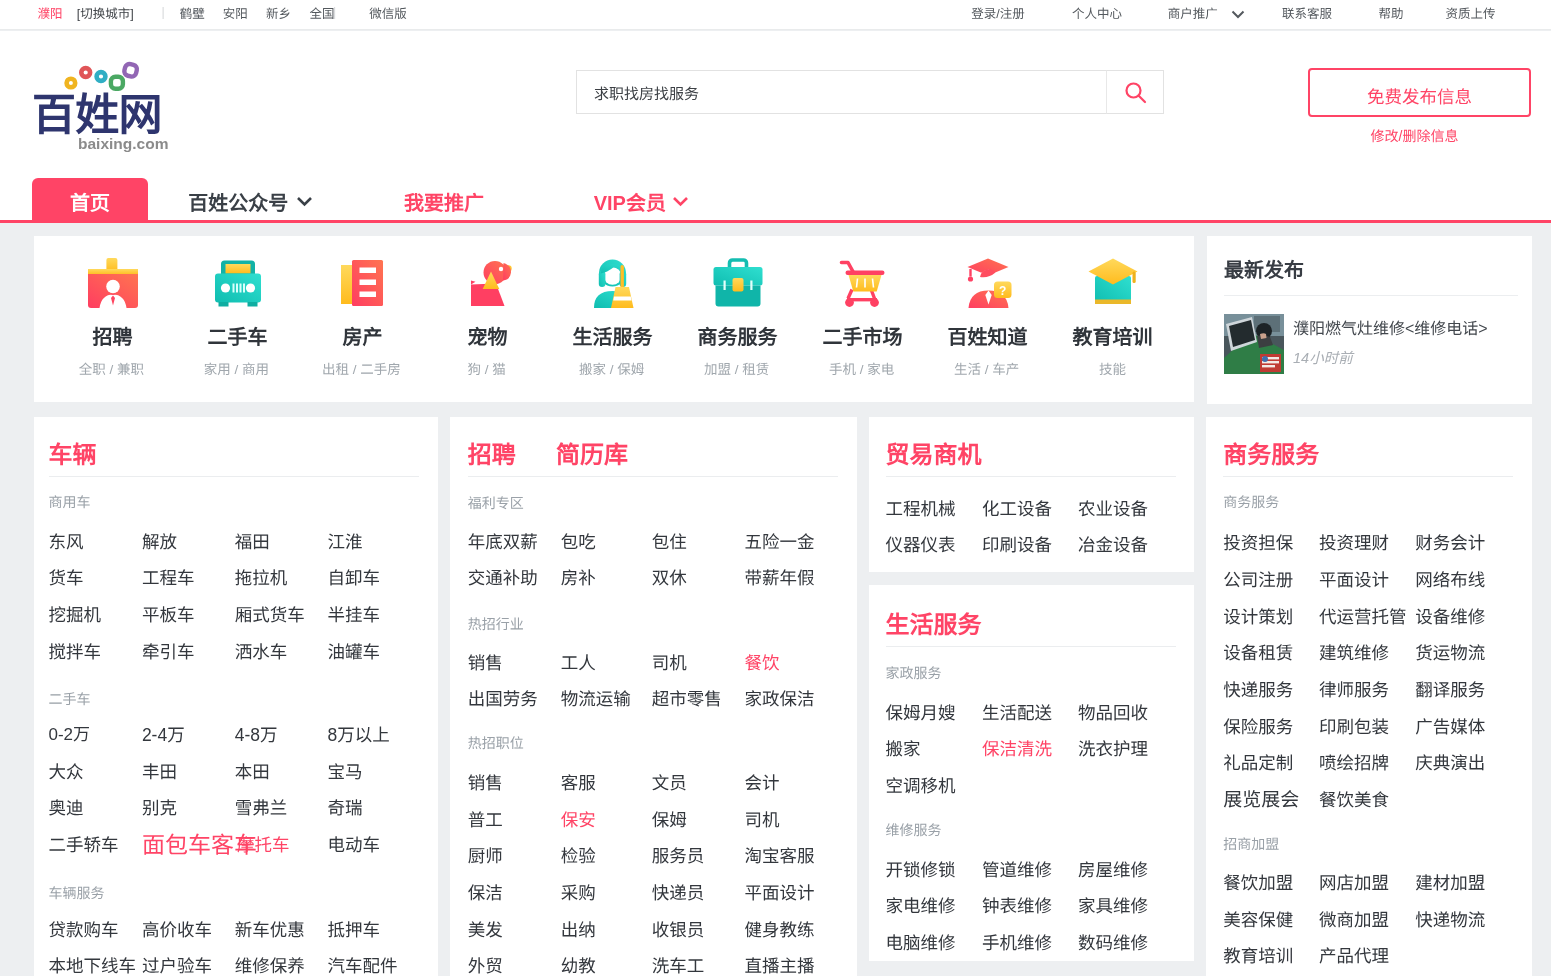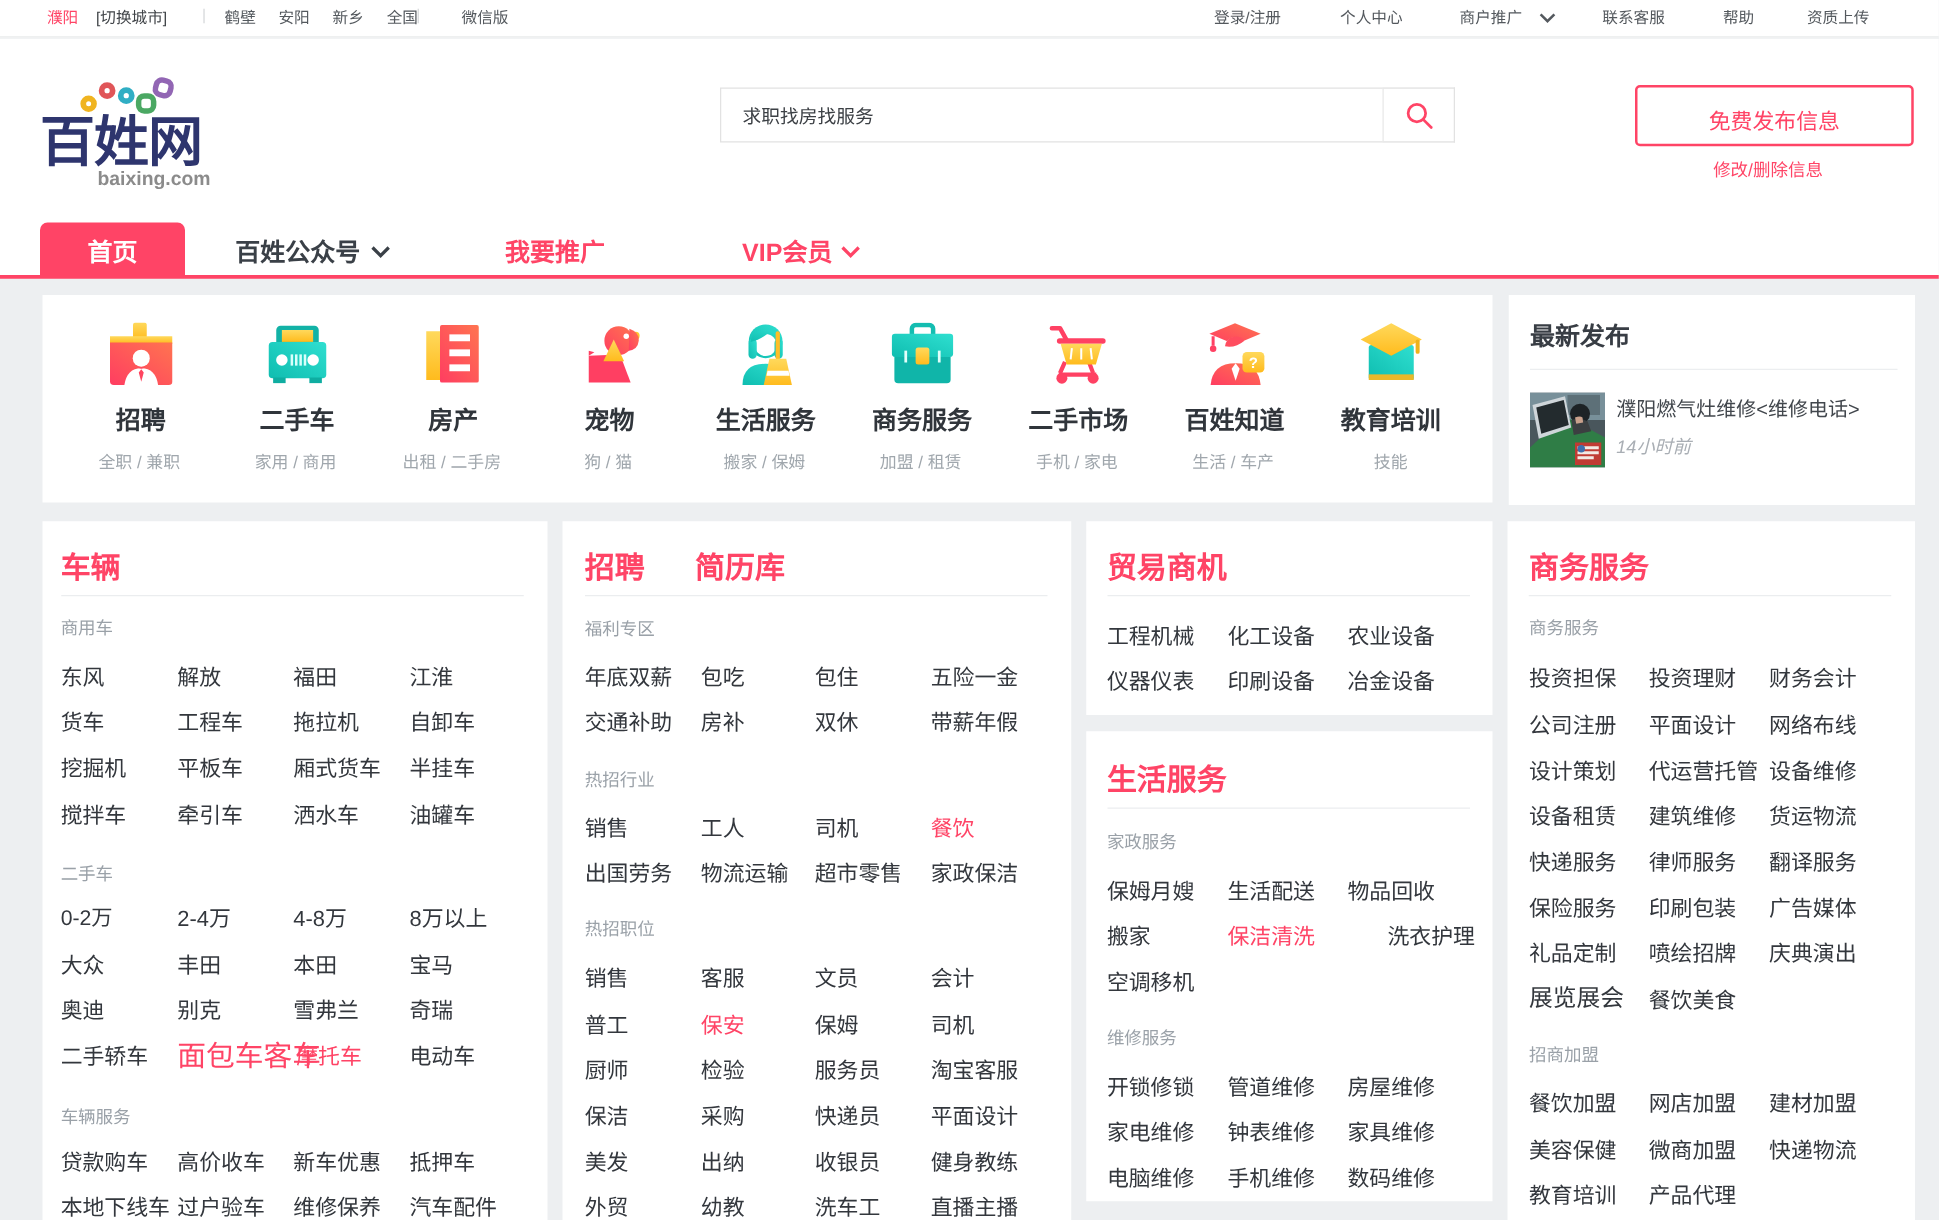--- a/index.html
+++ b/index.html
@@ -312,21 +312,21 @@
 <div style="position:absolute;left:1078.0px;top:533.1px;font-size:17.5px;line-height:24.0px;color:#33373d;font-weight:400;white-space:nowrap;">冶金设备</div>
 <div style="position:absolute;left:868.6px;top:585.4px;width:325.7px;height:375.6px;background:#fff;"></div>
 <div style="position:absolute;left:885.5px;top:610.4px;font-size:24px;line-height:30.0px;color:#ff4466;font-weight:700;white-space:nowrap;">生活服务</div>
 <div style="position:absolute;left:885.5px;top:646.3px;width:290.0px;height:1.0px;background:#ebedef;"></div>
 <div style="position:absolute;left:885.5px;top:664.3px;font-size:14px;line-height:19.0px;color:#9aa1a8;font-weight:400;white-space:nowrap;">家政服务</div>
 <div style="position:absolute;left:885.5px;top:700.8px;font-size:17.5px;line-height:24.0px;color:#33373d;font-weight:400;white-space:nowrap;">保姆月嫂</div>
 <div style="position:absolute;left:982.0px;top:700.8px;font-size:17.5px;line-height:24.0px;color:#33373d;font-weight:400;white-space:nowrap;">生活配送</div>
 <div style="position:absolute;left:1078.0px;top:700.8px;font-size:17.5px;line-height:24.0px;color:#33373d;font-weight:400;white-space:nowrap;">物品回收</div>
 <div style="position:absolute;left:885.5px;top:737.4px;font-size:17.5px;line-height:24.0px;color:#33373d;font-weight:400;white-space:nowrap;">搬家</div>
 <div style="position:absolute;left:982.0px;top:737.4px;font-size:17.5px;line-height:24.0px;color:#ff4466;font-weight:400;white-space:nowrap;">保洁清洗</div>
-<div style="position:absolute;left:1078.0px;top:737.4px;font-size:17.5px;line-height:24.0px;color:#33373d;font-weight:400;white-space:nowrap;margin-left:32px;">洗衣护理</div>
+<div style="position:absolute;left:1078.0px;top:737.4px;font-size:17.5px;line-height:24.0px;color:#33373d;font-weight:400;white-space:nowrap;">洗衣护理</div>
 <div style="position:absolute;left:885.5px;top:774.0px;font-size:17.5px;line-height:24.0px;color:#33373d;font-weight:400;white-space:nowrap;">空调移机</div>
 <div style="position:absolute;left:885.5px;top:820.5px;font-size:14px;line-height:19.0px;color:#9aa1a8;font-weight:400;white-space:nowrap;">维修服务</div>
 <div style="position:absolute;left:885.5px;top:857.8px;font-size:17.5px;line-height:24.0px;color:#33373d;font-weight:400;white-space:nowrap;">开锁修锁</div>
 <div style="position:absolute;left:982.0px;top:857.8px;font-size:17.5px;line-height:24.0px;color:#33373d;font-weight:400;white-space:nowrap;">管道维修</div>
 <div style="position:absolute;left:1078.0px;top:857.8px;font-size:17.5px;line-height:24.0px;color:#33373d;font-weight:400;white-space:nowrap;">房屋维修</div>
 <div style="position:absolute;left:885.5px;top:894.4px;font-size:17.5px;line-height:24.0px;color:#33373d;font-weight:400;white-space:nowrap;">家电维修</div>
 <div style="position:absolute;left:982.0px;top:894.4px;font-size:17.5px;line-height:24.0px;color:#33373d;font-weight:400;white-space:nowrap;">钟表维修</div>
 <div style="position:absolute;left:1078.0px;top:894.4px;font-size:17.5px;line-height:24.0px;color:#33373d;font-weight:400;white-space:nowrap;">家具维修</div>
 <div style="position:absolute;left:885.5px;top:931.0px;font-size:17.5px;line-height:24.0px;color:#33373d;font-weight:400;white-space:nowrap;">电脑维修</div>
 <div style="position:absolute;left:982.0px;top:931.0px;font-size:17.5px;line-height:24.0px;color:#33373d;font-weight:400;white-space:nowrap;">手机维修</div>

